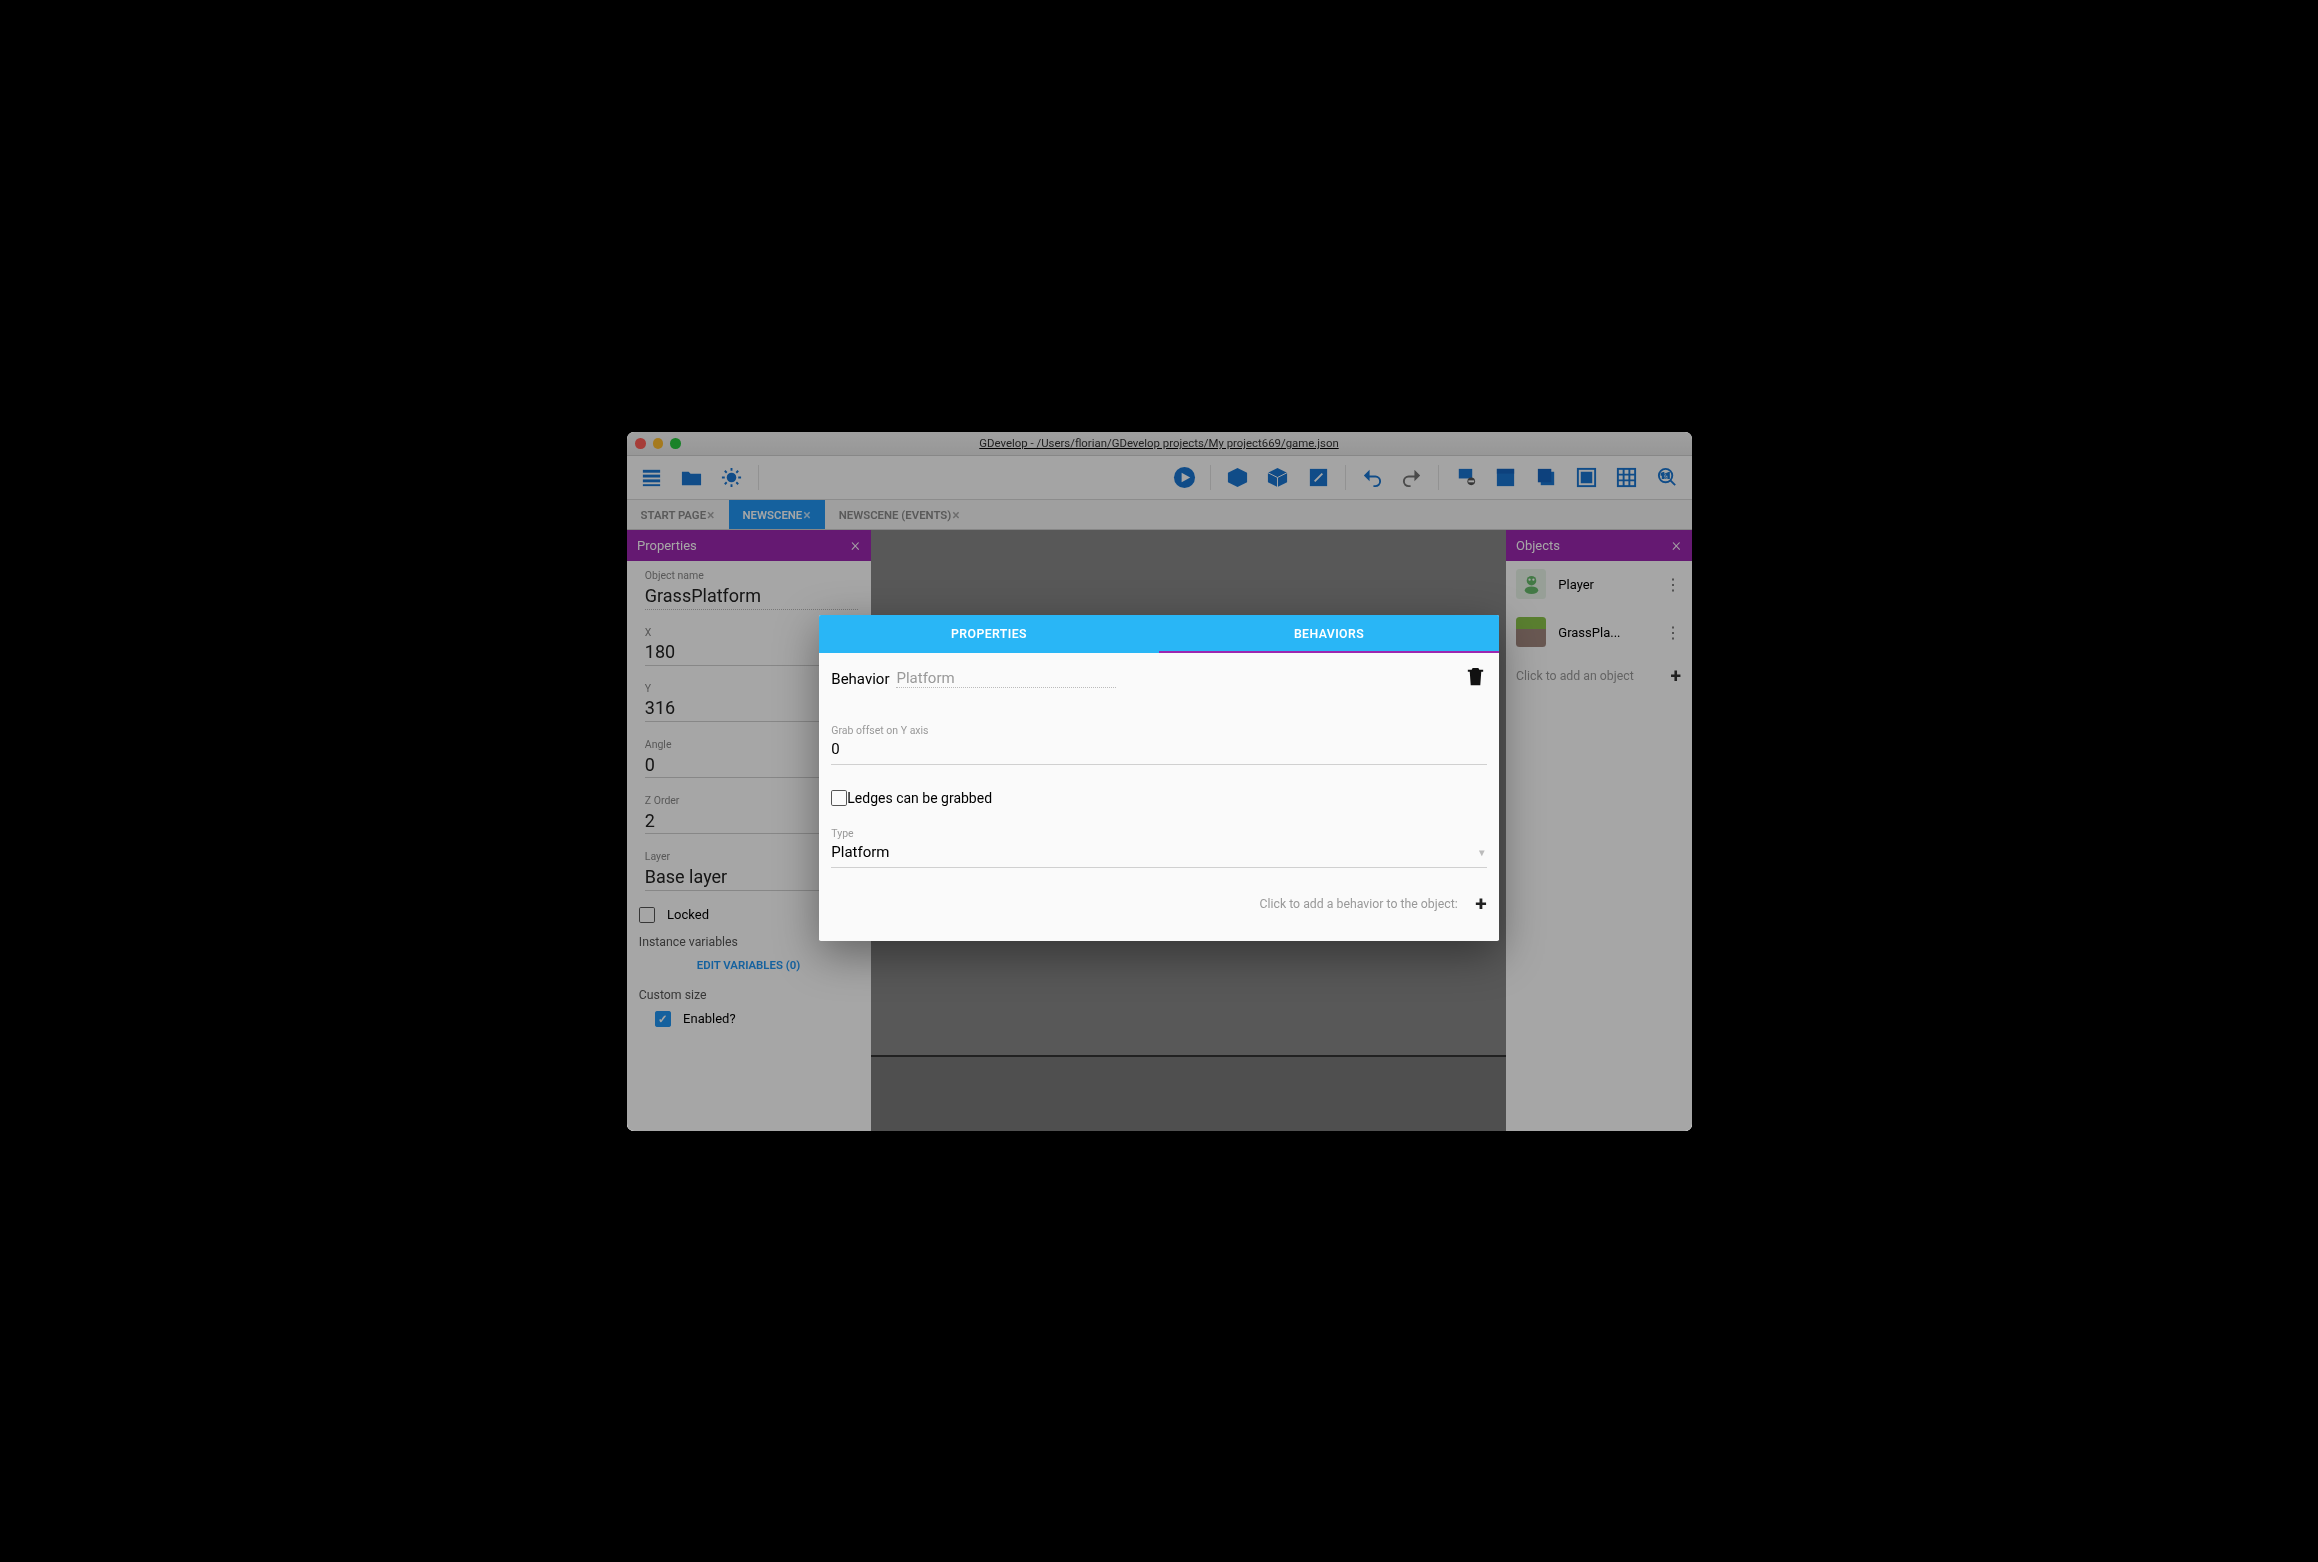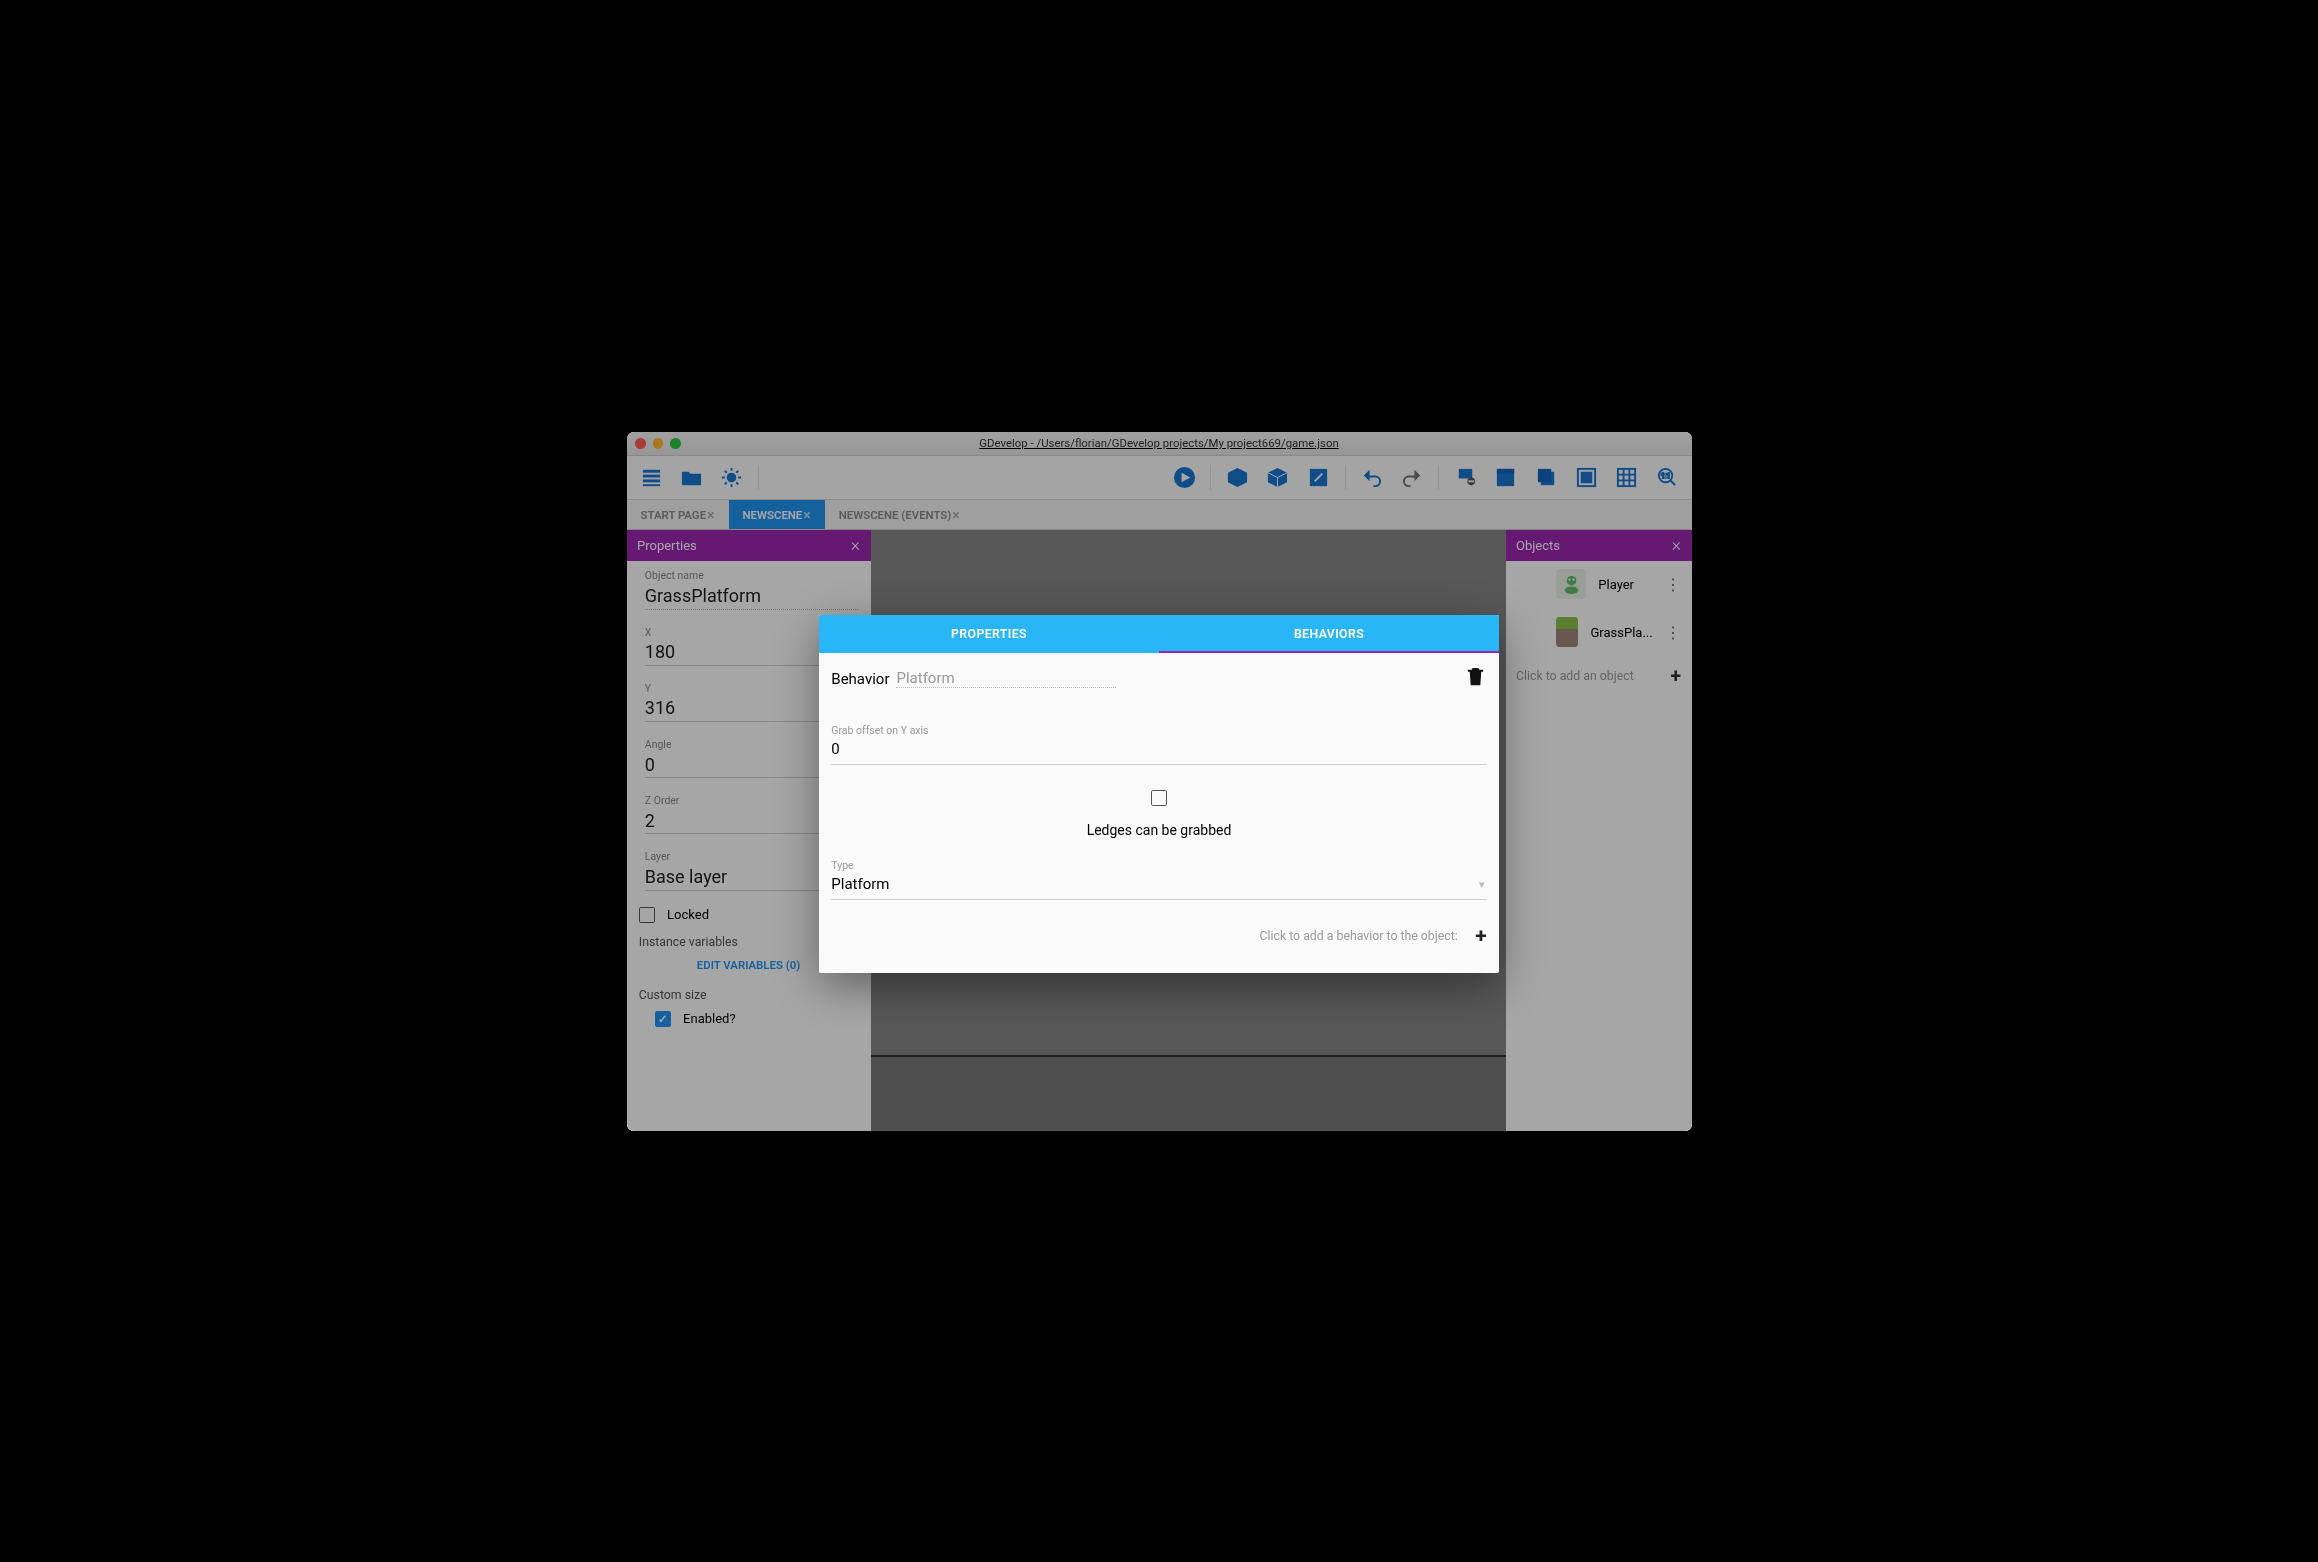--- a/index.html
+++ b/index.html
@@ -31,41 +31,41 @@
 .field .val.dotted { border-bottom: 0.9px dotted #bbb; }
 .checkbox-row { display: flex; align-items: center; gap: 12.3px; margin-bottom: 12.3px; font-size: 13px; }
 .checkbox { width: 16px; height: 16px; border: 1.8px solid #555; border-radius: 1.8px; display: flex; align-items: center; justify-content: center; }
 .checkbox.checked { background: #2196f3; border-color: #2196f3; color: #fff; }
 .checkbox.checked::after { content: "✓"; font-size: 11.4px; font-weight: bold; }
 .section-title { font-size: 12.3px; color: #555; margin-bottom: 8.8px; }
 .link-btn { color: #2196f3; font-weight: 600; font-size: 11.4px; text-align: center; margin: 5.3px 0 16px 0; }
 .canvas { flex: 1; background: #7a7a7a; position: relative; }
 .canvas-inner { position: absolute; left: 0; top: 0; right: 0; height: 527px; background: #888; border-bottom: 2.6px solid #333; }
 .panel-right { width: 186px; background: #fff; display: flex; flex-direction: column; }
-.obj-item { display: flex; align-items: center; padding: 8.8px 10.5px; gap: 12.3px; font-size: 13px; margin-left: 40px; }
+.obj-item { display: flex; align-items: center; padding: 8.8px 10.5px; gap: 12.3px; font-size: 13px; }
 .obj-icon { width: 30px; height: 30px; border-radius: 3.5px; display: flex; align-items: center; justify-content: center; }
 .obj-icon.player { background: #e8f5e9; }
 .obj-icon.grass { background: linear-gradient(#8bc34a 0%, #8bc34a 40%, #a1887f 40%); }
 .obj-menu { margin-left: auto; font-size: 16px; color: #666; cursor: pointer; }
 .add-obj { display: flex; align-items: center; padding: 8.8px 10.5px; font-size: 12.3px; color: #999; gap: 12.3px; }
 .add-obj .plus { margin-left: auto; font-size: 19.3px; font-weight: bold; color: #333; }
 .overlay { position: absolute; inset: 0; background: rgba(0,0,0,0.35); display: flex; align-items: flex-start; justify-content: center; padding-top: 183px; z-index: 100; }
 .dialog { width: 680px; background: #fafafa; box-shadow: 0 13px 44px rgba(0,0,0,0.4); display: flex; flex-direction: column; border-radius: 1.8px; overflow: hidden; }
 .dialog-tabs { display: flex; background: #29b6f6; }
 .dialog-tab { flex: 1; text-align: center; padding: 12.3px; color: #fff; font-weight: 600; font-size: 12.3px; letter-spacing: 0.4px; position: relative; }
 .dialog-tab.active::after { content: ""; position: absolute; left: 0; right: 0; bottom: 0; height: 2.6px; background: #9c27b0; }
 .dialog-body { padding: 8.8px 12.3px; }
 .behavior-row { display: flex; align-items: center; padding: 3.5px 0 7px 0; gap: 7px; }
 .behavior-label { font-size: 15px; }
 .behavior-name { font-size: 15px; color: #999; border-bottom: 0.9px dotted #bbb; flex: 0 0 auto; min-width: 220px; }
 .trash { margin-left: auto; font-size: 16px; cursor: pointer; }
 .dialog-field { margin-top: 24.6px; margin-bottom: 8.8px; }
 .dialog-field .lbl { font-size: 10.5px; color: #999; margin-bottom: 3.5px; }
 .dialog-field .val { font-size: 15px; padding-bottom: 5.3px; border-bottom: 0.9px solid #d0d0d0; display: flex; align-items: center; justify-content: space-between; }
-.dialog-checkbox-row { display: flex; align-items: center; gap: 16px; padding: 16px 0; font-size: 14px; flex-direction: column; }
+.dialog-checkbox-row { display: flex; align-items: center; padding: 16px 0; font-size: 14px; }
 .dropdown-arrow { font-size: 9.7px; color: #bbb; }
 .add-behavior { display: flex; align-items: center; justify-content: flex-end; gap: 17.6px; padding: 16px 0; color: #999; font-size: 12.3px; }
 .add-behavior .plus { font-size: 21px; font-weight: bold; color: #222; }
 .dialog-footer { display: flex; justify-content: flex-end; padding: 8.8px 21px 16px; }
 .apply-btn { color: #29b6f6; font-weight: 600; font-size: 13px; letter-spacing: 0.4px; cursor: pointer; }
 svg { width: 23px; height: 23px; }
 .redo-icon { color: #999; }
 </style>
 </head>
 <body>

